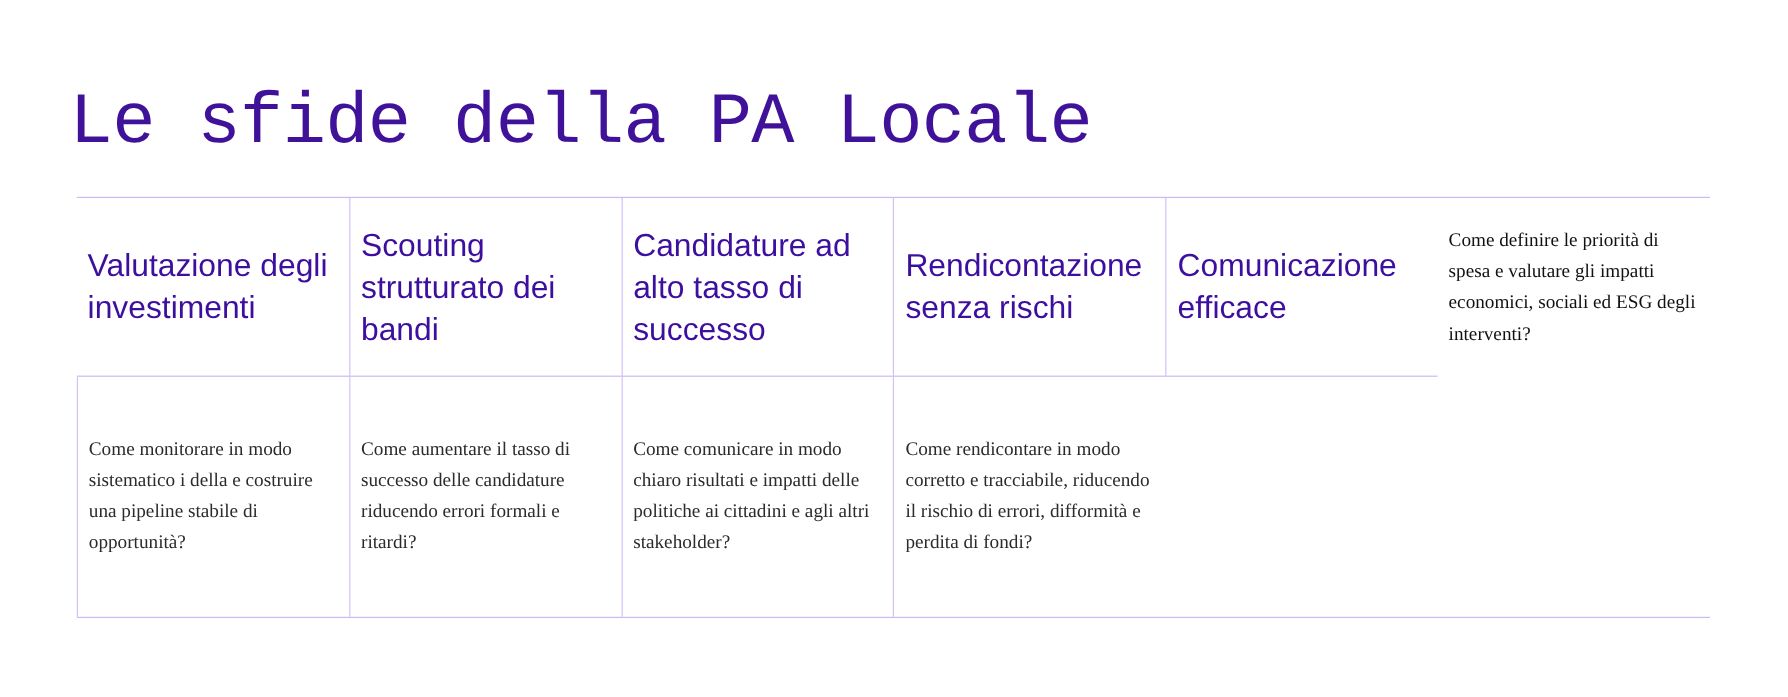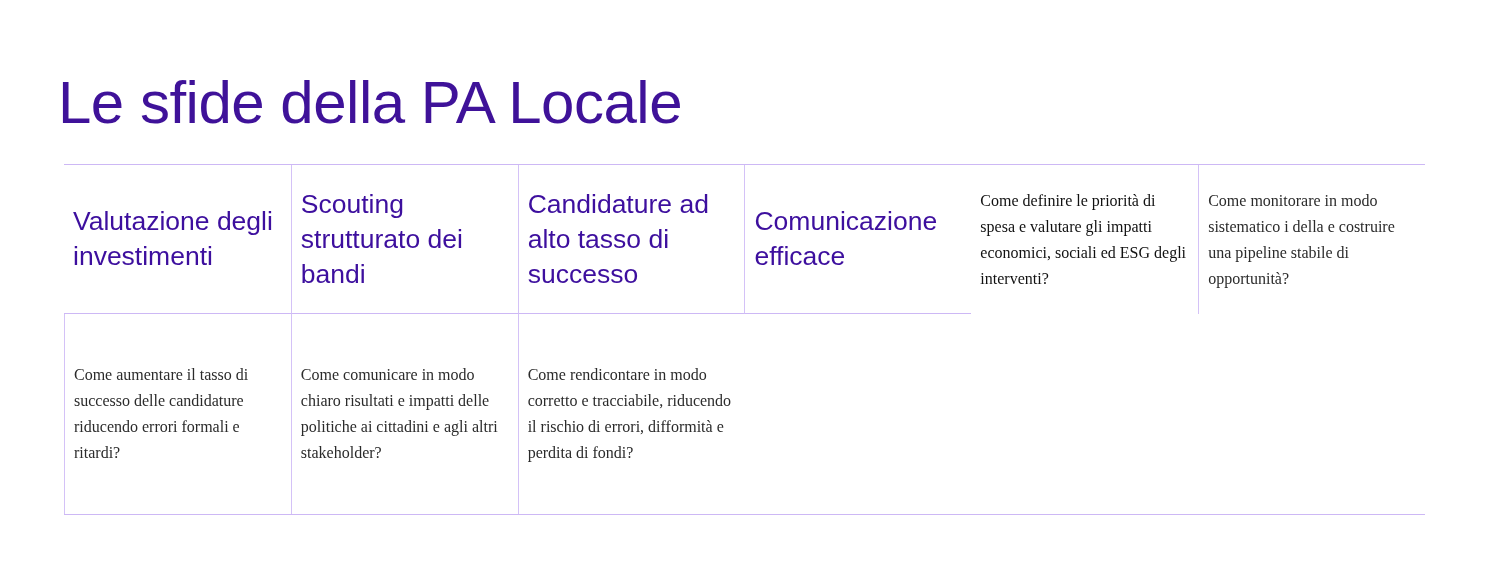--- a/index.html
+++ b/index.html
@@ -1,19 +1,19 @@
 <!DOCTYPE html>
 <html><head>
 <meta charset="utf-8">
 <style>
   html, body { margin:0; padding:0; background:#ffffff; }
   body { width:1490px; height:581px; position:relative; overflow:hidden; }
   .title {
     position:absolute; left:58px; top:70px;
-    font-family:Liberation Sans, sans-serif;
+    font-family:Liberation Mono, monospace;
     font-size:60px; line-height:66px; color:#3f1299; letter-spacing:-0.5px;
     margin:0; font-weight:normal; white-space:nowrap;
   }
   .grid {
     position:absolute; left:64px; top:164px; width:1361px;
     display:grid; grid-template-columns:repeat(6, 1fr);
     grid-template-rows:149px 200px;
     border-top:1.5px solid #cdb8f5; border-bottom:1.5px solid #cdb8f5;
   }
   .cell {
@@ -43,20 +43,23 @@
   <div class="cell head first">
     <span>Valutazione degli investimenti</span>
   </div>
   <div class="cell head">
     <span>Scouting strutturato dei bandi</span>
   </div>
   <div class="cell head">
     <span>Candidature ad alto tasso di successo</span>
   </div>
   <div class="cell head">
+    <span>Rendicontazione senza rischi</span>
+  </div>
+  <div class="cell head">
     <span>Comunicazione efficace</span>
   </div>
 
   <div class="cell body first">
     <span>Come definire le priorità di spesa e valutare gli impatti economici, sociali ed ESG degli interventi?</span>
   </div>
   <div class="cell body">
     <span>Come monitorare in modo sistematico i della e costruire una pipeline stabile di opportunità?</span>
   </div>
   <div class="cell body">

